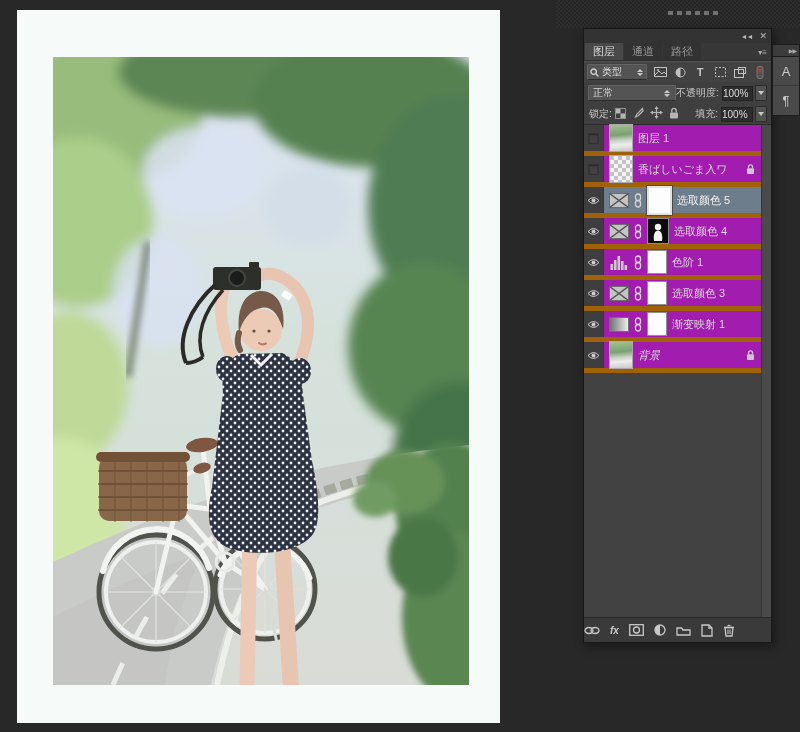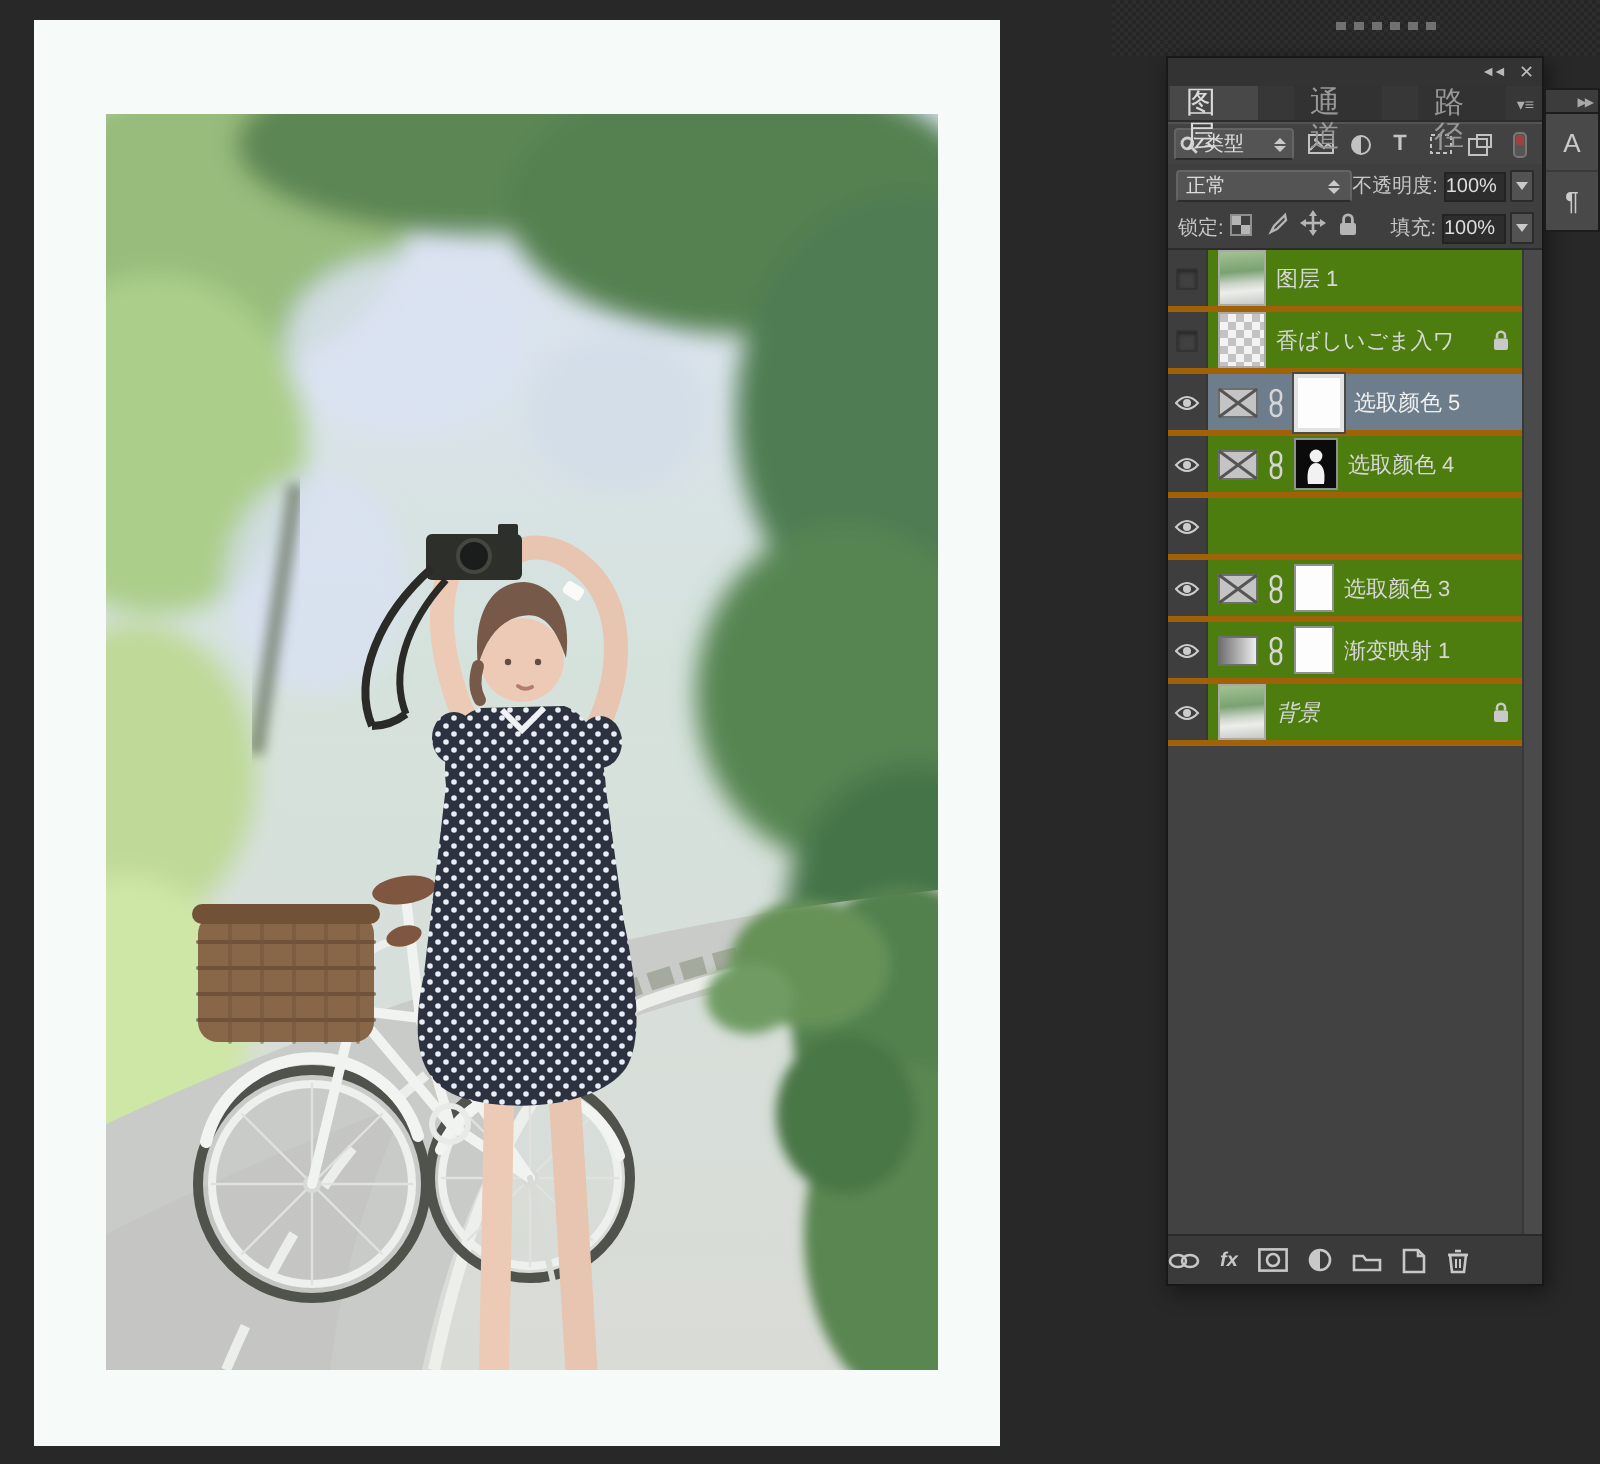--- a/index.html
+++ b/index.html
@@ -16,21 +16,21 @@
     background-size:4px 4px; opacity:.8; }
   .dash-marks { position:absolute; left:668px; top:11px; width:54px; height:4px;
     background:repeating-linear-gradient(90deg,#8f8f8f 0 5px, transparent 5px 9px); opacity:.7; }
 
   
   .panel { position:absolute; left:583px; top:28px; width:189px; background:#3f3f3f;
     border:1px solid #181818; box-shadow:2px 3px 10px rgba(0,0,0,.45); }
   .titlebar { height:14px; background:#333; display:flex; justify-content:flex-end; align-items:center; gap:7px; padding:0 5px; }
   .tb-glyph { font-size:7px; color:#b8b8b8; letter-spacing:-1px; cursor:default; }
   .tabs { height:18px; background:#373737; display:flex; align-items:flex-end; padding-left:1px; position:relative; border-bottom:1px solid #2c2c2c; }
-  .tab { height:17px; line-height:17px; padding:0 8px; font-size:15px; color:#989898; background:#323232; margin-right:18px; }
+  .tab { height:17px; line-height:17px; padding:0 8px; font-size:11px; color:#989898; background:#323232; margin-right:1px; }
   .tab.active { background:#484848; color:#dadada; }
   .panel-menu { position:absolute; right:4px; bottom:3px; font-size:8px; color:#aeaeae; }
 
   .filter-row { height:21px; background:#424242; border-top:1px solid #535353; display:flex; align-items:center; padding:0 3px; gap:3px; }
   .kind-select { width:60px; height:16px; background:#545454; border:1px solid #646464; border-bottom-color:#2c2c2c;
     display:flex; align-items:center; gap:3px; padding:0 2px; font-size:10px; color:#ddd; border-radius:2px; }
   .spinner { margin-left:auto; width:9px; display:flex; flex-direction:column; align-items:center; gap:1px; }
   .spinner i { width:0; height:0; border-left:3px solid transparent; border-right:3px solid transparent; }
   .spinner .up { border-bottom:3px solid #c9c9c9; }
   .spinner .dn { border-top:3px solid #c9c9c9; }
@@ -46,21 +46,21 @@
     color:#ddd; font-size:10px; text-align:left; padding:1px 3px 0 0; }
   .drop-btn { width:12px; height:16px; margin-left:2px; background:#525252; border:1px solid #2b2b2b;
     display:flex; align-items:center; justify-content:center; border-radius:1px; }
   .drop-btn i { width:0; height:0; border-left:3px solid transparent; border-right:3px solid transparent; border-top:4px solid #c9c9c9; }
 
   .lock-row { height:21px; display:flex; align-items:center; padding:0 4px; background:#3f3f3f; border-bottom:1px solid #2c2c2c; }
   .l-icons { display:flex; align-items:center; gap:6px; margin-left:3px; }
 
   .list { position:relative; height:492px; background:#424242; }
   .scroll-track { position:absolute; right:0; top:0; bottom:0; width:10px; background:#4a4a4a; border-left:1px solid #383838; }
-  .layer-row { height:31px; display:flex; border-bottom:3px solid #a16207; background:#4d7c0f; }
+  .layer-row { height:31px; display:flex; border-bottom:5px solid #a16207; background:#a21caf; }
   .vis { width:20px; flex:0 0 20px; border-right:1px solid #363636; background:#3e3e3e;
     display:flex; align-items:center; justify-content:center; }
   .well { width:11px; height:11px; background:#414141; border:1px solid #333; border-radius:1px; box-shadow:inset 0 1px 2px rgba(0,0,0,.45); }
   .rc { flex:1; display:flex; align-items:center; padding-left:5px; gap:5px; position:relative; margin-right:10px; }
   .layer-row.selected .rc { background:#6e7d8b; }
   .thumb { width:24px; height:28px; border:1px solid #a9a9a9; flex:0 0 auto; }
   .thumb.img { background:linear-gradient(175deg,#a3c293 0%,#7aa271 38%,#cdd6ca 60%,#eceeea 74%,#c6cac5 100%); }
   .thumb.checker { background:repeating-conic-gradient(#f3f3f3 0% 25%, #c3c3c3 0% 50%); background-size:8px 8px; }
   .adj-ic { width:20px; height:15px; flex:0 0 auto; display:flex; align-items:center; }
   .link-ic { width:8px; flex:0 0 auto; display:flex; align-items:center; }
@@ -405,20 +405,41 @@
         </div>
       </div>
 
       <div class="layer-row">
         <div class="vis">
             <svg width="13" height="9">
               <path d="M1,4.5 Q6.5,-1.5 12,4.5 Q6.5,10.5 1,4.5 Z" fill="none" stroke="#cccccc"></path>
               <circle cx="6.5" cy="4.5" r="2" fill="#cccccc"></circle>
             </svg>
           </div>
+        <div class="rc">
+          <span class="adj-ic">
+              <svg width="20" height="15">
+                <g fill="#c9c9c9">
+                  <rect x="1.5" y="9" width="2.6" height="6"></rect>
+                  <rect x="5" y="5" width="2.6" height="10"></rect>
+                  <rect x="8.5" y="1" width="2.6" height="14"></rect>
+                  <rect x="12" y="6" width="2.6" height="9"></rect>
+                  <rect x="15.5" y="10" width="2.6" height="5"></rect>
+                </g>
+              </svg>
+            </span>
+          <span class="link-ic">
+              <svg width="8" height="15">
+                <rect x="1.5" y="1" width="5" height="6.5" rx="2.5" fill="none" stroke="#d5d5d5" stroke-width="1.3"></rect>
+                <rect x="1.5" y="7.5" width="5" height="6.5" rx="2.5" fill="none" stroke="#d5d5d5" stroke-width="1.3"></rect>
+              </svg>
+            </span>
+          <span class="mask"></span>
+          <span class="layer-name">色阶 1</span>
+        </div>
       </div>
 
       <div class="layer-row">
         <div class="vis">
             <svg width="13" height="9">
               <path d="M1,4.5 Q6.5,-1.5 12,4.5 Q6.5,10.5 1,4.5 Z" fill="none" stroke="#cccccc"></path>
               <circle cx="6.5" cy="4.5" r="2" fill="#cccccc"></circle>
             </svg>
           </div>
         <div class="rc">

